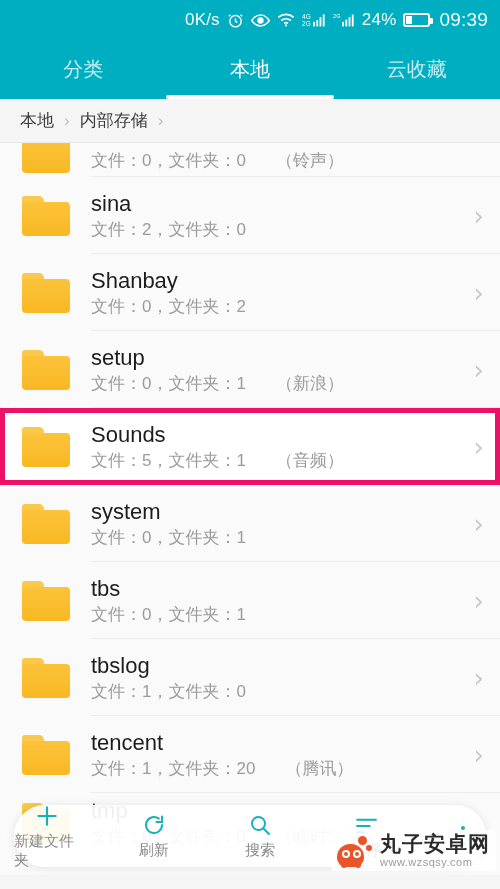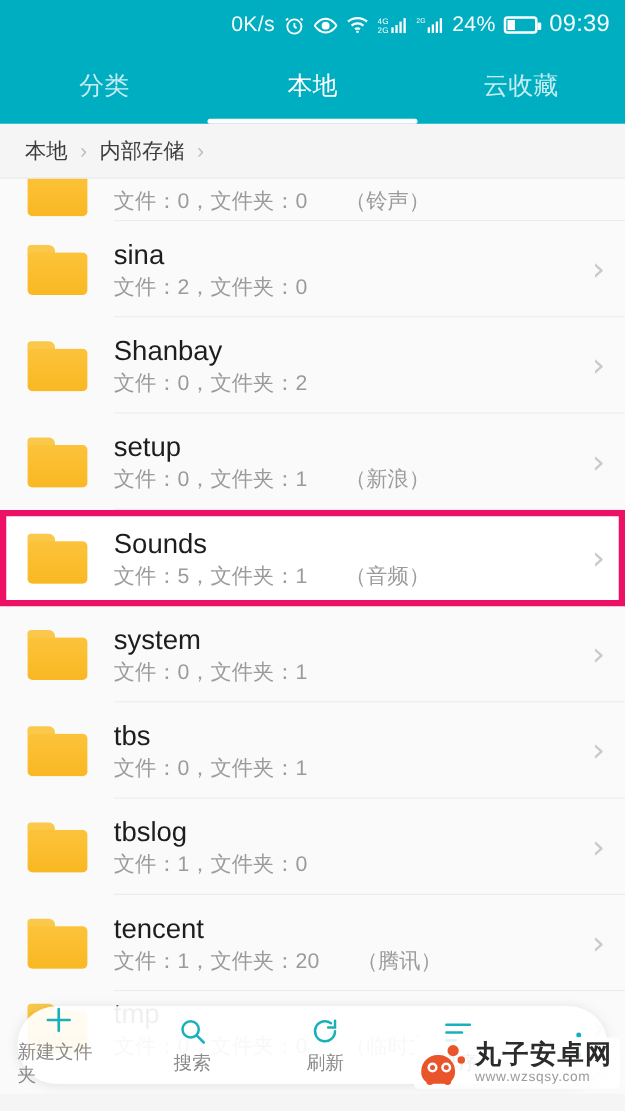--- a/index.html
+++ b/index.html
@@ -387,35 +387,35 @@
         <svg width="26" height="26" viewBox="0 0 24 24" fill="none" stroke="#18b0ba" stroke-width="2" stroke-linecap="round">
           <path d="M12 4v16M4 12h16"></path>
         </svg>
       </span>
       <span class="tb-label">新建文件夹</span>
     </div>
 
     <div class="tb-item">
       <span class="tb-ico">
         <svg width="24" height="24" viewBox="0 0 24 24" fill="none" stroke="#18b0ba" stroke-width="2" stroke-linecap="round">
+          <path d="M20 12a8 8 0 1 1-3.2-6.4"></path>
+            <path d="M20 3.5V9h-5.5"></path>
+        </svg>
+      </span>
+      <span class="tb-label">刷新</span>
+    </div>
+
+    <div class="tb-item">
+      <span class="tb-ico">
+        <svg width="24" height="24" viewBox="0 0 24 24" fill="none" stroke="#18b0ba" stroke-width="2" stroke-linecap="round">
           <circle cx="10.5" cy="10.5" r="6.5"></circle>
             <path d="M15.5 15.5 21 21"></path>
         </svg>
       </span>
       <span class="tb-label">搜索</span>
-    </div>
-
-    <div class="tb-item">
-      <span class="tb-ico">
-        <svg width="24" height="24" viewBox="0 0 24 24" fill="none" stroke="#18b0ba" stroke-width="2" stroke-linecap="round">
-          <path d="M20 12a8 8 0 1 1-3.2-6.4"></path>
-            <path d="M20 3.5V9h-5.5"></path>
-        </svg>
-      </span>
-      <span class="tb-label">刷新</span>
     </div>
 
     <div class="tb-item">
       <span class="tb-ico">
         <svg width="25" height="22" viewBox="0 0 24 20" fill="none" stroke="#18b0ba" stroke-width="2" stroke-linecap="round">
           <path d="M3 5h18M3 11h12M3 17h7"></path>
         </svg>
       </span>
       <span class="tb-label">排序</span>
     </div>

